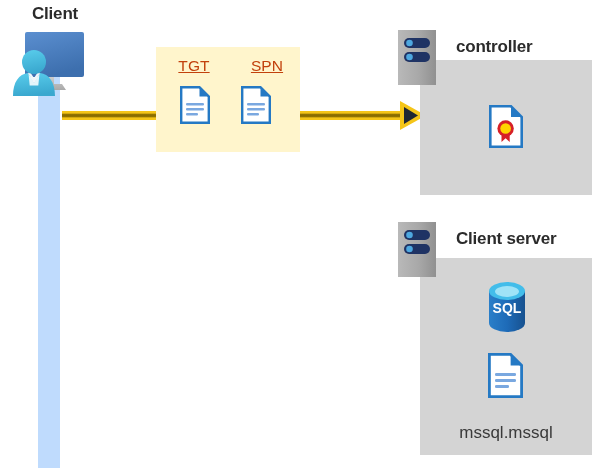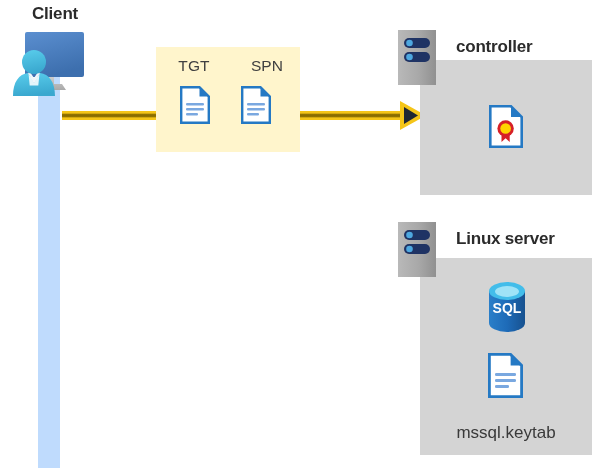--- a/index.html
+++ b/index.html
@@ -28,24 +28,25 @@
     font-size: 17px;
     line-height: 21px;
     letter-spacing: -0.2px;
   }
   .plain-label {
     color: #3a3a3a;
     font-size: 17px;
     line-height: 20px;
   }
   .doc-caption {
-    color: #404040;
+    color: #c2410c;
     font-size: 15.5px;
     text-align: center;
     letter-spacing: 0.1px;
+    text-decoration: underline;
   }
 
   
   .lifeline {
     background: #bfdbfd;
   }
 
   
   .msg-box {
     background: #fff5cc;
@@ -191,21 +192,21 @@
         </linearGradient>
       </defs>
       <rect x="0" y="0" width="38" height="55" fill="url(#chassisB)"></rect>
       <rect x="6" y="8" width="26" height="10" rx="5" fill="#1f3364"></rect>
       <circle cx="11.5" cy="13" r="3.3" fill="#4ea8e0"></circle>
       <rect x="6" y="22" width="26" height="10" rx="5" fill="#1f3364"></rect>
       <circle cx="11.5" cy="27" r="3.3" fill="#4ea8e0"></circle>
     </svg>
   </div>
 
-  <div class="abs title-label" style="left:456px; top:228px;">Linux server</div>
+  <div class="abs title-label" style="left:456px; top:228px;">Client server</div>
 
   <div class="abs sql-icon" style="left:486px; top:282px; width:42px; height:50px;">
     <svg width="42" height="50" viewBox="0 0 42 50" xmlns="http://www.w3.org/2000/svg">
       <defs>
         <linearGradient id="sqlBody" x1="0" y1="0" x2="1" y2="0">
           <stop offset="0%" stop-color="#2a7fc9"></stop>
           <stop offset="50%" stop-color="#1e6bb8"></stop>
           <stop offset="100%" stop-color="#17518f"></stop>
         </linearGradient>
       </defs>
@@ -219,15 +220,15 @@
   <div class="abs doc-icon" style="left:488px; top:353px; width:35px; height:45px;">
     <svg width="35" height="45" viewBox="0 0 35 45" xmlns="http://www.w3.org/2000/svg">
       <path d="M1.4,1.4 H22.6 L33.6,12.4 V43.6 H1.4 Z" fill="#ffffff" stroke="#2579c4" stroke-width="2.8"></path>
       <path d="M22.6,1.4 L33.6,12.4 H22.6 Z" fill="#2579c4"></path>
       <rect x="7" y="20" width="21" height="3" rx="1.3" fill="#7aa8e0"></rect>
       <rect x="7" y="26" width="21" height="3" rx="1.3" fill="#7aa8e0"></rect>
       <rect x="7" y="32" width="14" height="3" rx="1.3" fill="#7aa8e0"></rect>
     </svg>
   </div>
 
-  <div class="abs plain-label" style="left:420px; top:423px; width:172px; text-align:center;">mssql.keytab</div>
+  <div class="abs plain-label" style="left:420px; top:423px; width:172px; text-align:center;">mssql.mssql</div>
 
 </div>
 
 </body></html>

